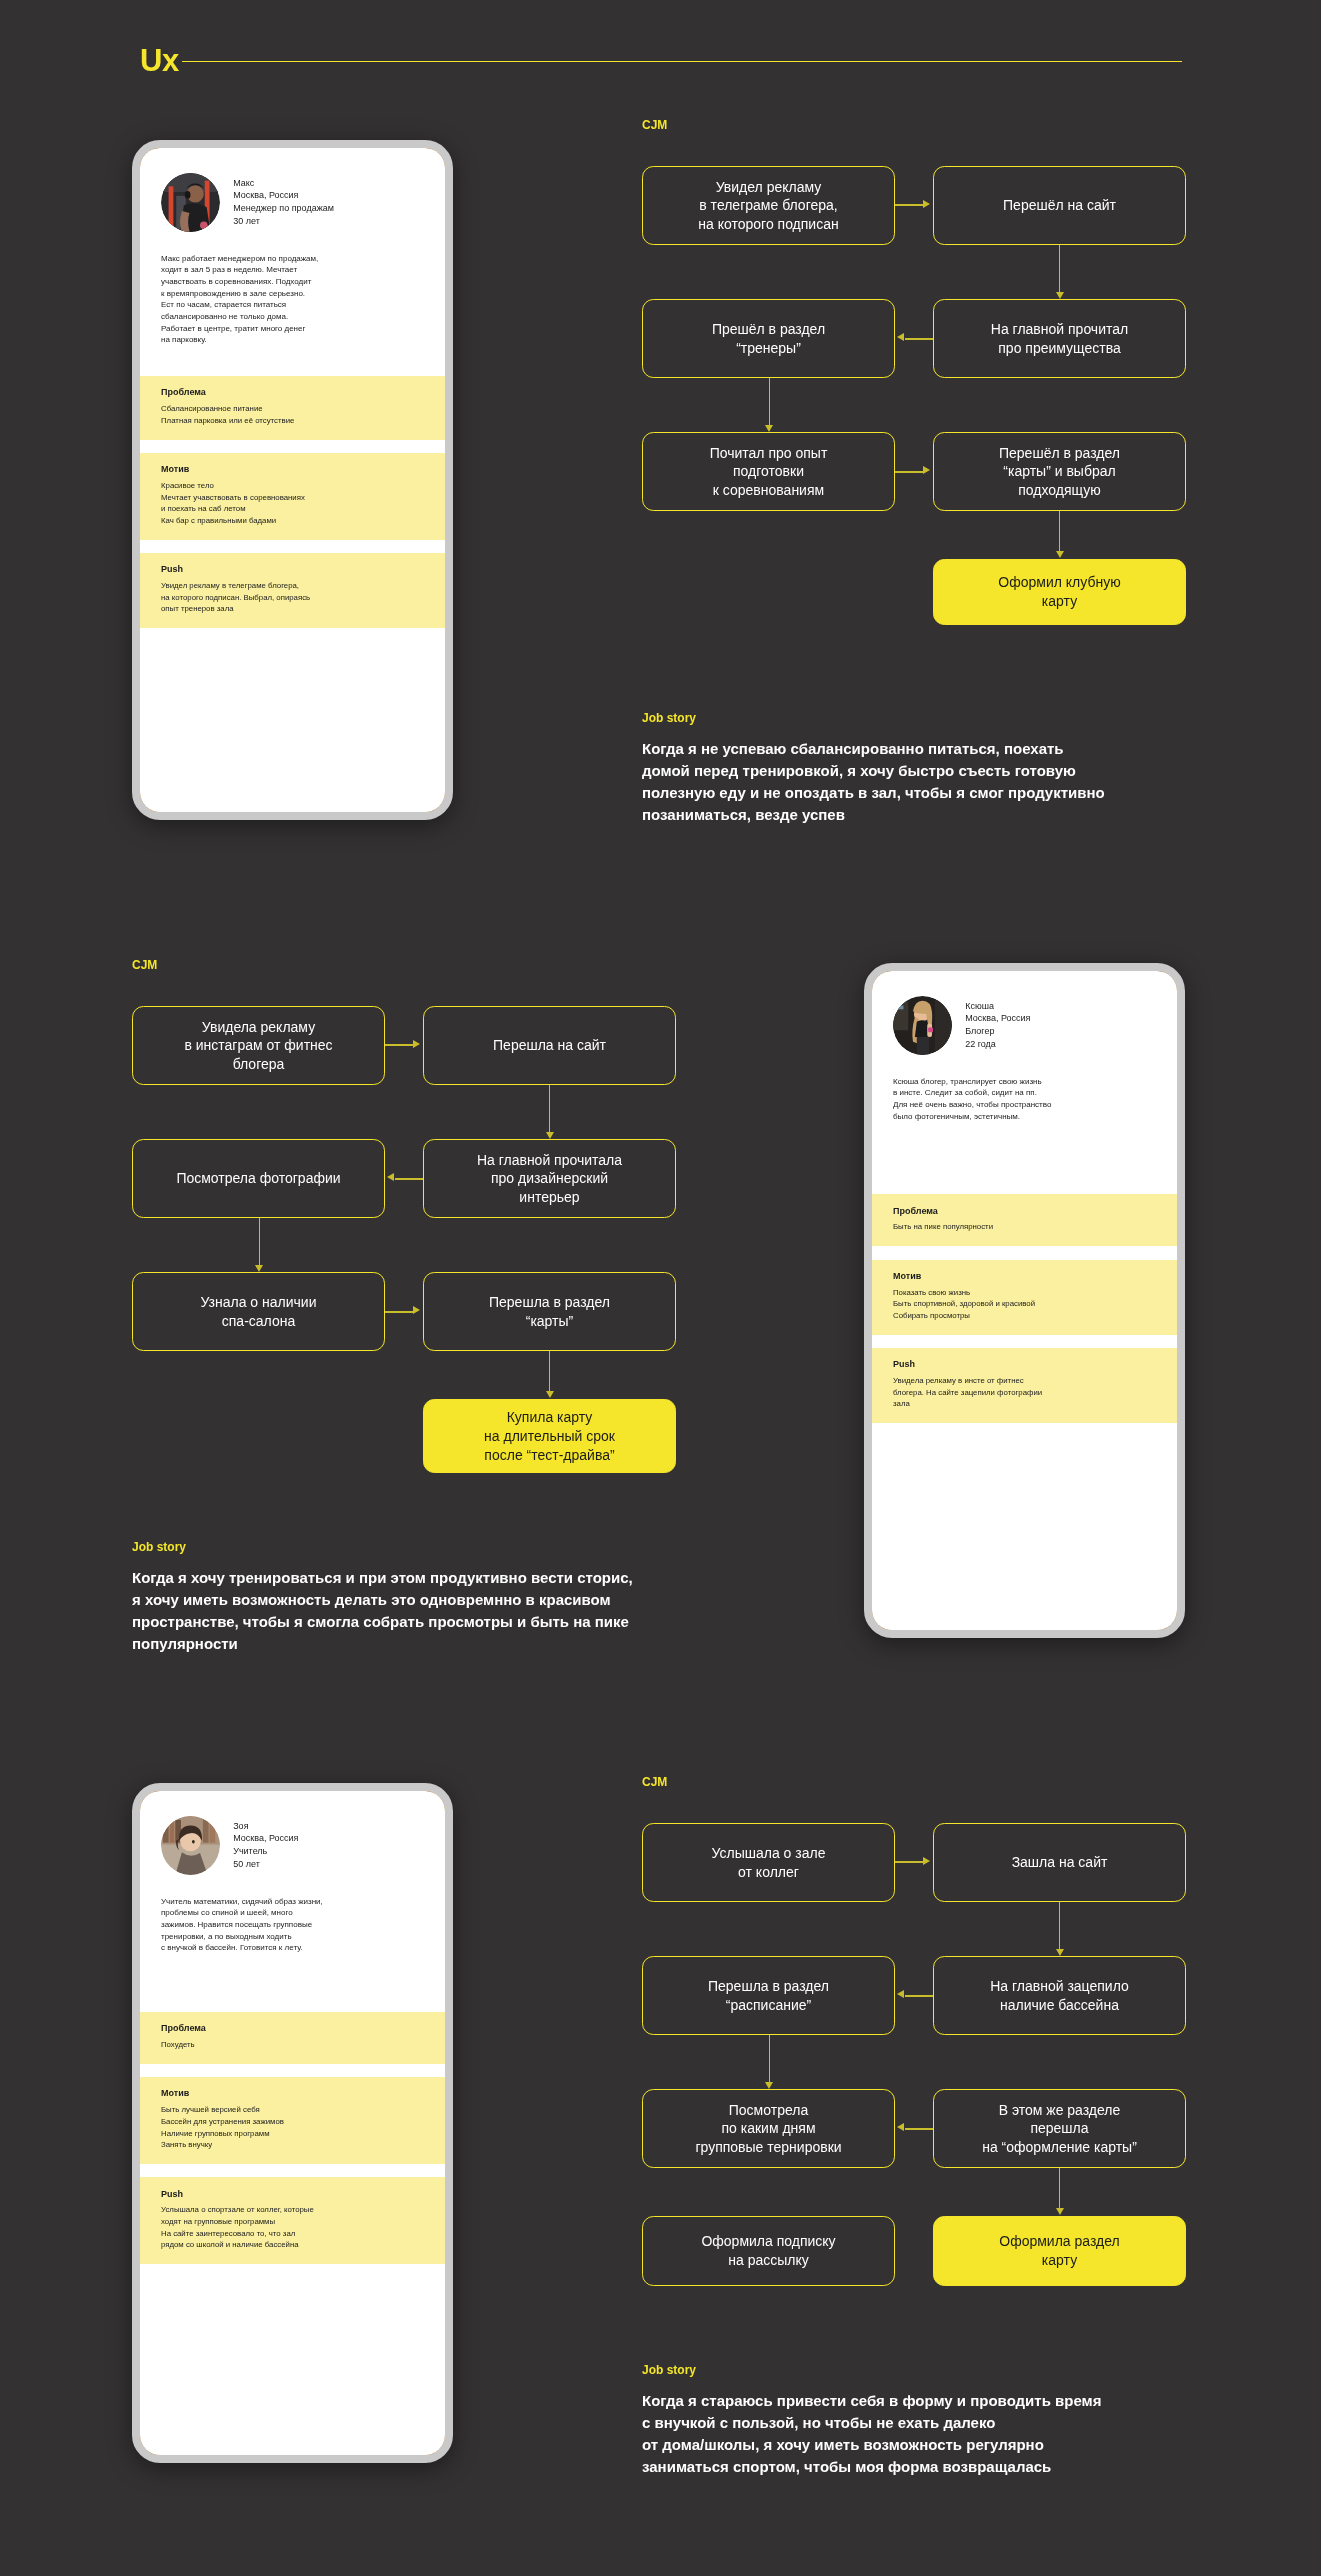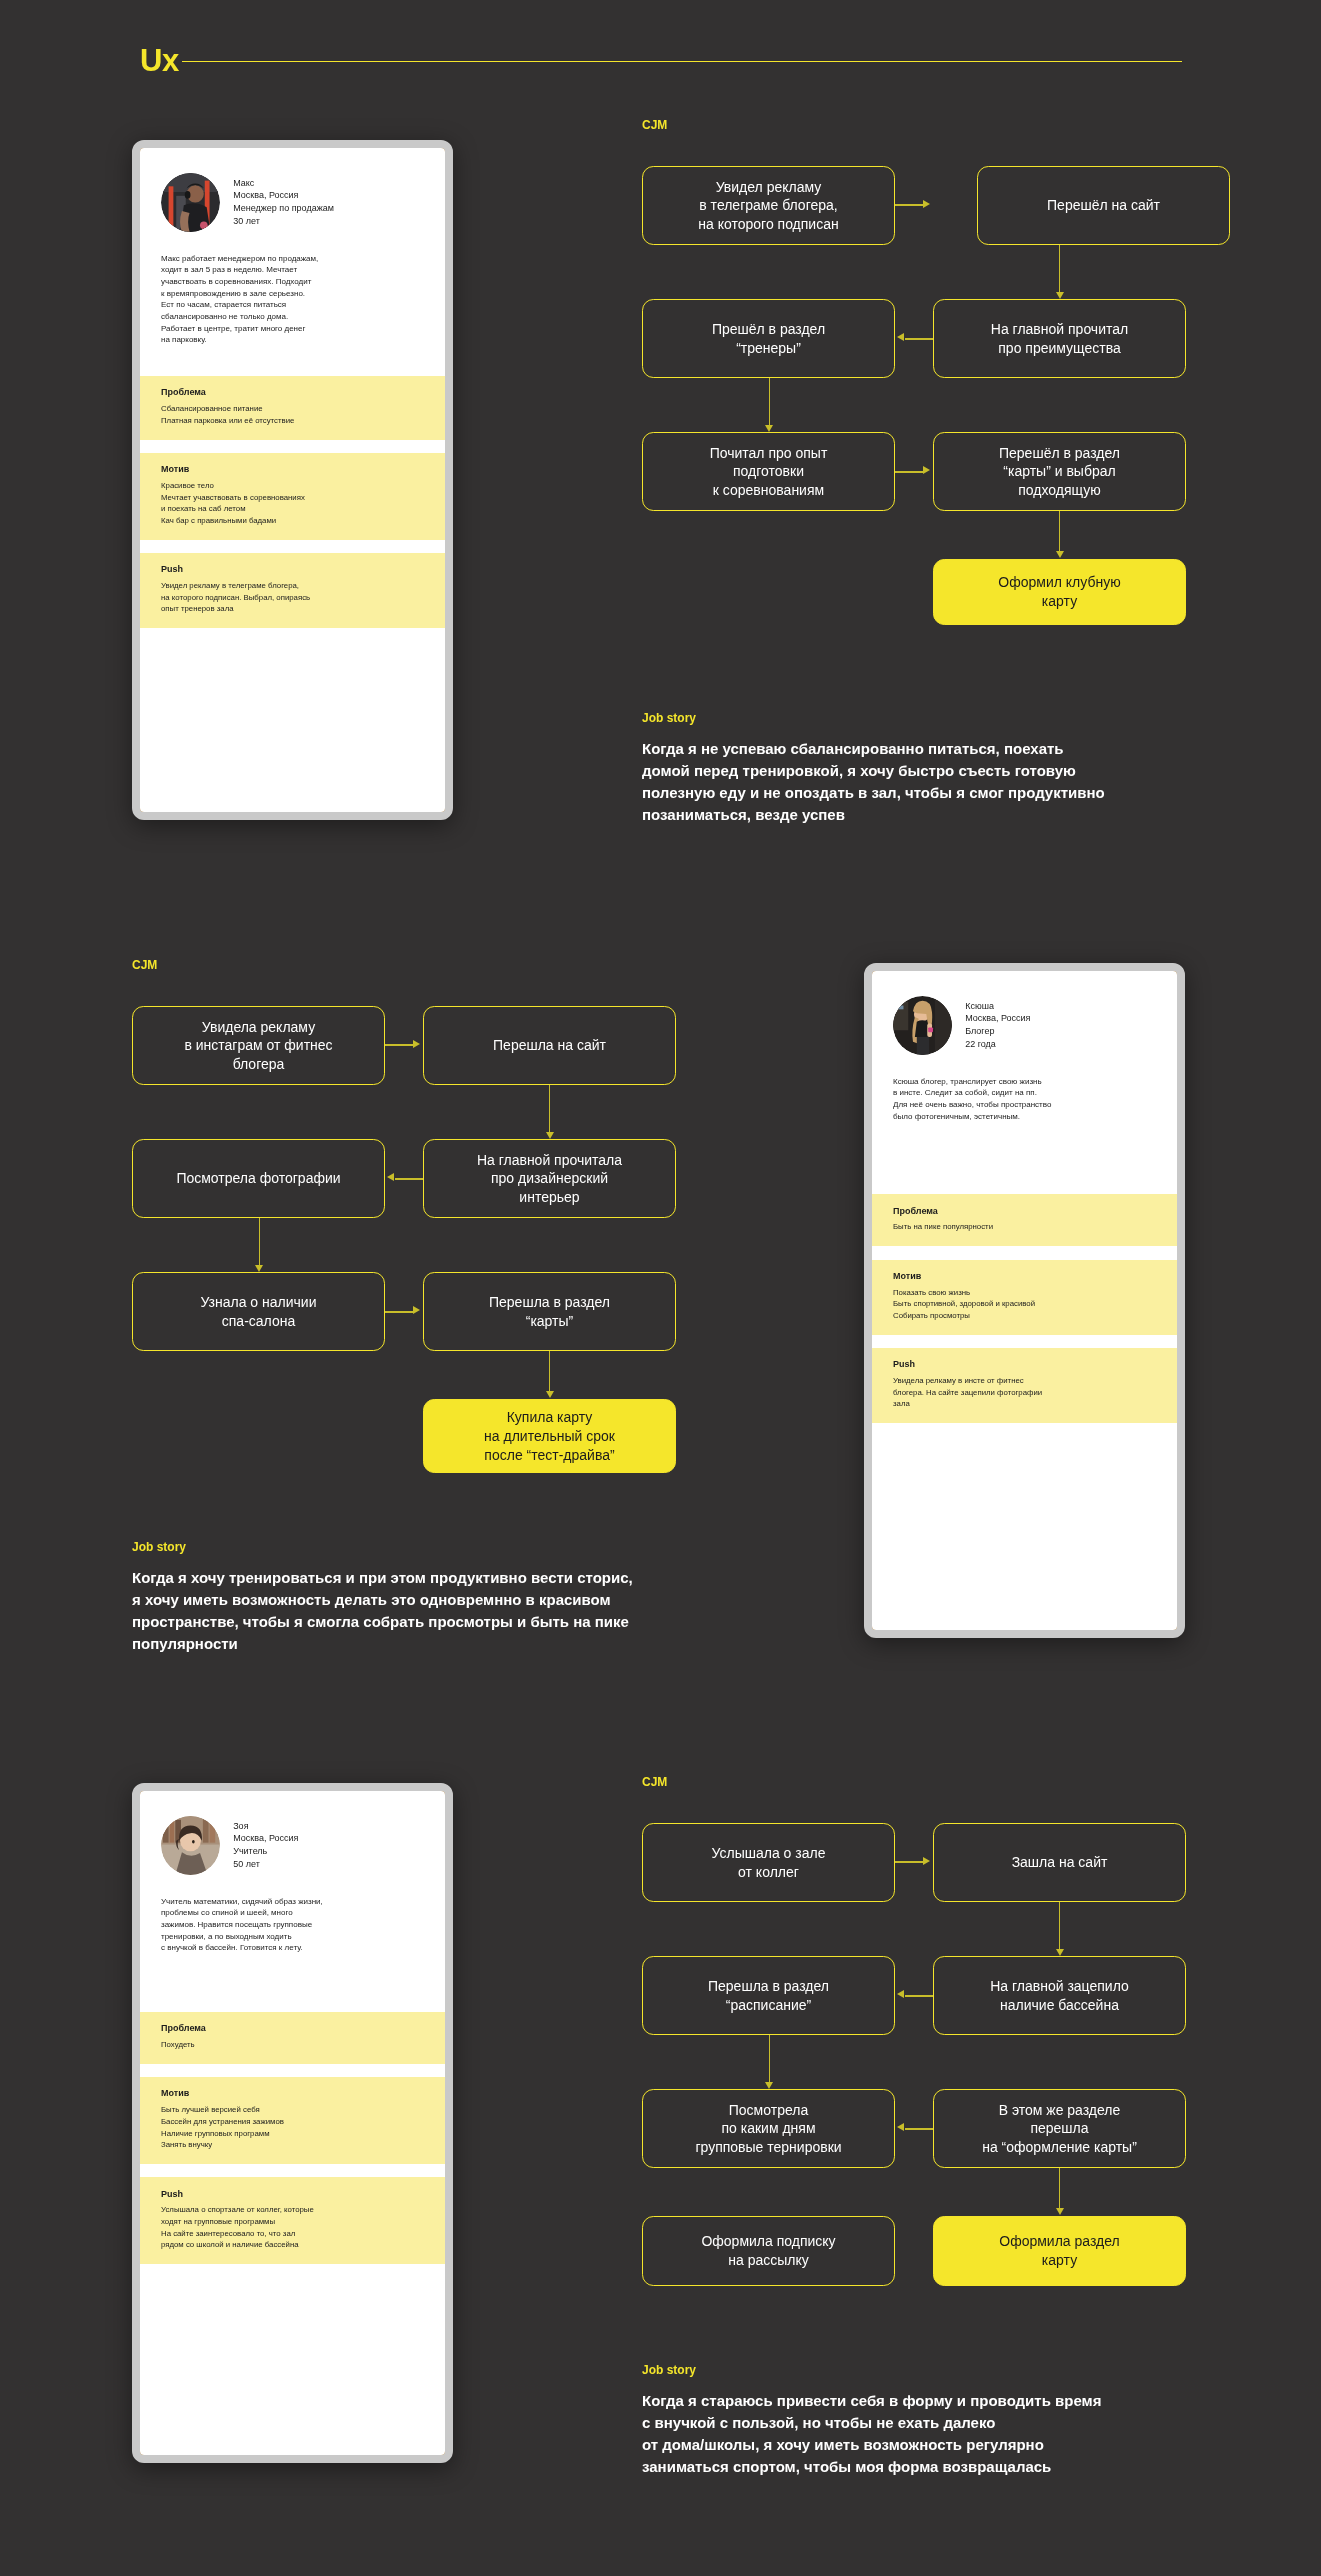--- a/index.html
+++ b/index.html
@@ -39,21 +39,21 @@
     height: 1.9px;
     background: #F5E62B;
     margin-top: 1.9px;
   }
 
   
   .phone {
     position: absolute;
     background: #a16207;
     border: 8.5px solid #c9c9c9;
-    border-radius: 12px;
+    border-radius: 28px;
     overflow: hidden;
     box-shadow: 0 5.7px 24.6px rgba(0,0,0,0.42);
   }
   .phone-inner {
     background: #ffffff;
     width: 100%;
     height: 100%;
     overflow: hidden;
   }
   .persona-head {
@@ -241,21 +241,21 @@
       </div>
     </div>
   </div>
 
   <div class="cjm" style="left:642px; top:118px; width:548px;">
     <div class="cjm-title">CJM</div>
     <div class="cjm-grid" style="height:378px;">
       <div class="node" style="left:0px; top:21px; width:253px; height:79px;">Увидел рекламу
 в телеграме блогера,
 на которого подписан</div>
-      <div class="node" style="left:291px; top:21px; width:253px; height:79px;margin-left:44px;">Перешёл на сайт</div>
+      <div class="node" style="left:291px; top:21px; width:253px; height:79px;">Перешёл на сайт</div>
       <div class="conn h" style="left:253px; top:59px; width:28px;"></div>
       <div class="arrow right" style="left:281px; top:55px;"></div>
 
       <div class="conn v" style="left:417px; top:100px; height:49px;"></div>
       <div class="arrow down" style="left:414px; top:147px;"></div>
 
       <div class="node" style="left:0px; top:154px; width:253px; height:79px;">Прешёл в раздел
 “тренеры”</div>
       <div class="node" style="left:291px; top:154px; width:253px; height:79px;">На главной прочитал
 про преимущества</div>

